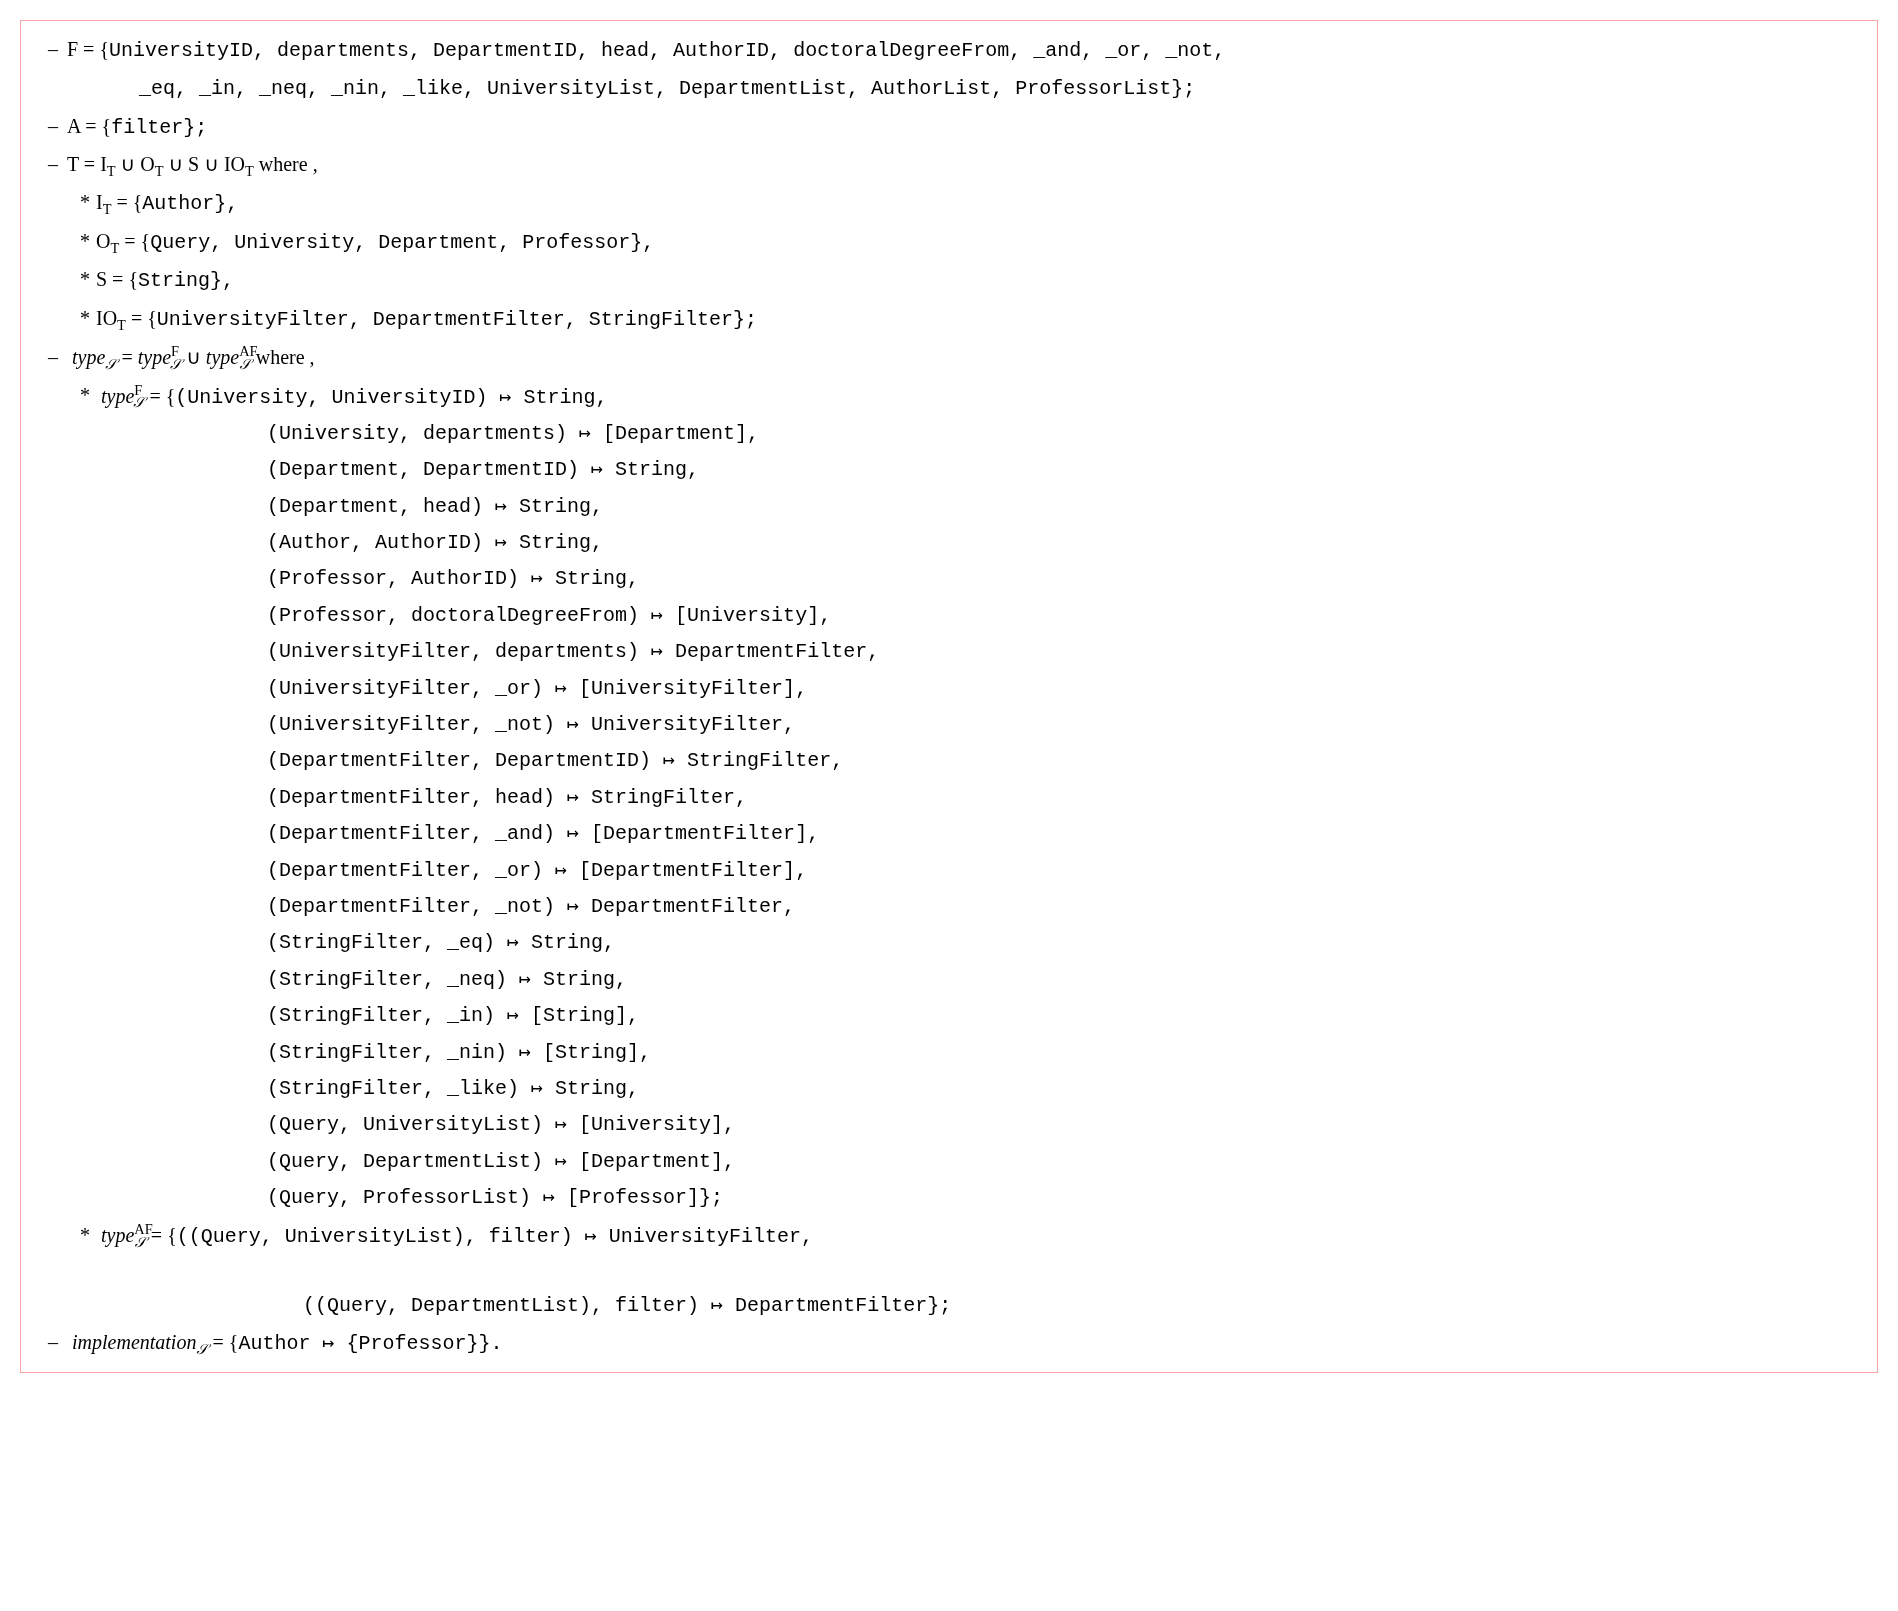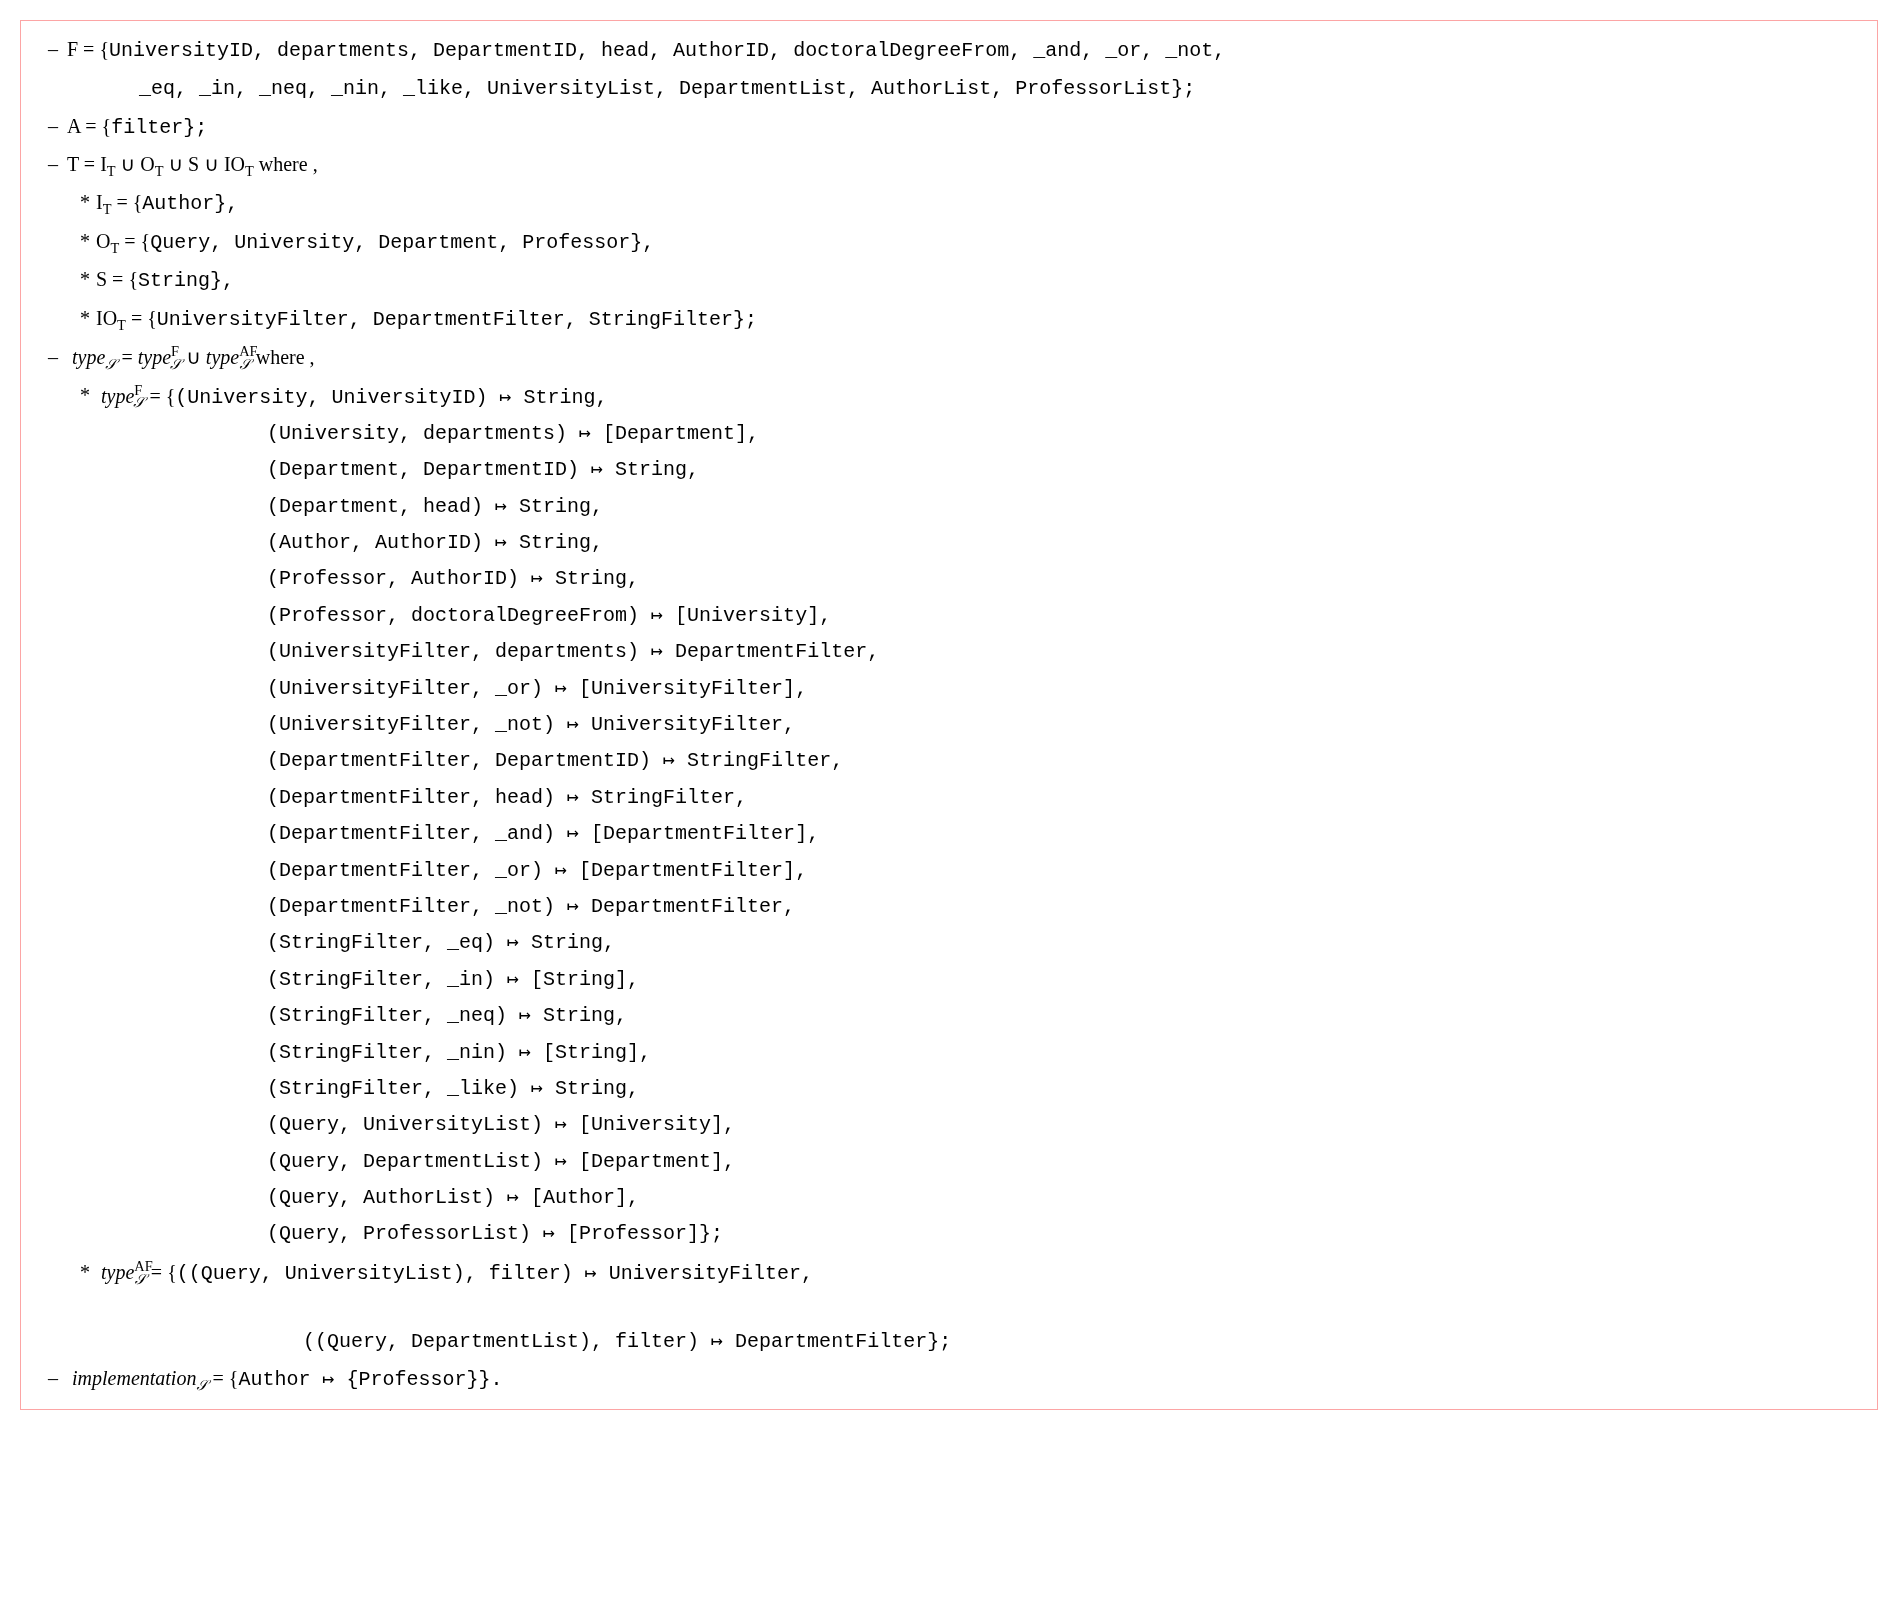--- a/index.html
+++ b/index.html
@@ -92,27 +92,26 @@
   <div class="line ind-f tt">(Professor, doctoralDegreeFrom) ↦ [University],</div>
   <div class="line ind-f tt">(UniversityFilter, departments) ↦ DepartmentFilter,</div>
   <div class="line ind-f tt">(UniversityFilter, _or) ↦ [UniversityFilter],</div>
   <div class="line ind-f tt">(UniversityFilter, _not) ↦ UniversityFilter,</div>
   <div class="line ind-f tt">(DepartmentFilter, DepartmentID) ↦ StringFilter,</div>
   <div class="line ind-f tt">(DepartmentFilter, head) ↦ StringFilter,</div>
   <div class="line ind-f tt">(DepartmentFilter, _and) ↦ [DepartmentFilter],</div>
   <div class="line ind-f tt">(DepartmentFilter, _or) ↦ [DepartmentFilter],</div>
   <div class="line ind-f tt">(DepartmentFilter, _not) ↦ DepartmentFilter,</div>
   <div class="line ind-f tt">(StringFilter, _eq) ↦ String,</div>
+  <div class="line ind-f tt">(StringFilter, _neq) ↦ String,</div>
   <div class="line ind-f tt">(StringFilter, _in) ↦ [String],</div>
-  <div class="line ind-f tt">(StringFilter, _neq) ↦ String,</div>
   <div class="line ind-f tt">(StringFilter, _nin) ↦ [String],</div>
   <div class="line ind-f tt">(StringFilter, _like) ↦ String,</div>
   <div class="line ind-f tt">(Query, UniversityList) ↦ [University],</div>
   <div class="line ind-f tt">(Query, DepartmentList) ↦ [Department],</div>
-  <div class="line ind-f tt">(Query, AuthorList) ↦ [Author],</div>
   <div class="line ind-f tt">(Query, ProfessorList) ↦ [Professor]};</div>
 
   <div class="line ind1">
     <span class="star">*</span>
     <span class="it">type</span><span class="sup roman">AF</span><span class="sub cal" style="margin-left:-18px">𝒮</span><span> = {</span><span class="tt">((Query, UniversityList), filter) ↦ UniversityFilter,</span>
   </div>
   <div class="line ind-af tt">((Query, DepartmentList), filter) ↦ DepartmentFilter};</div>
 
   <div class="line">
     <span class="bullet">–</span>

